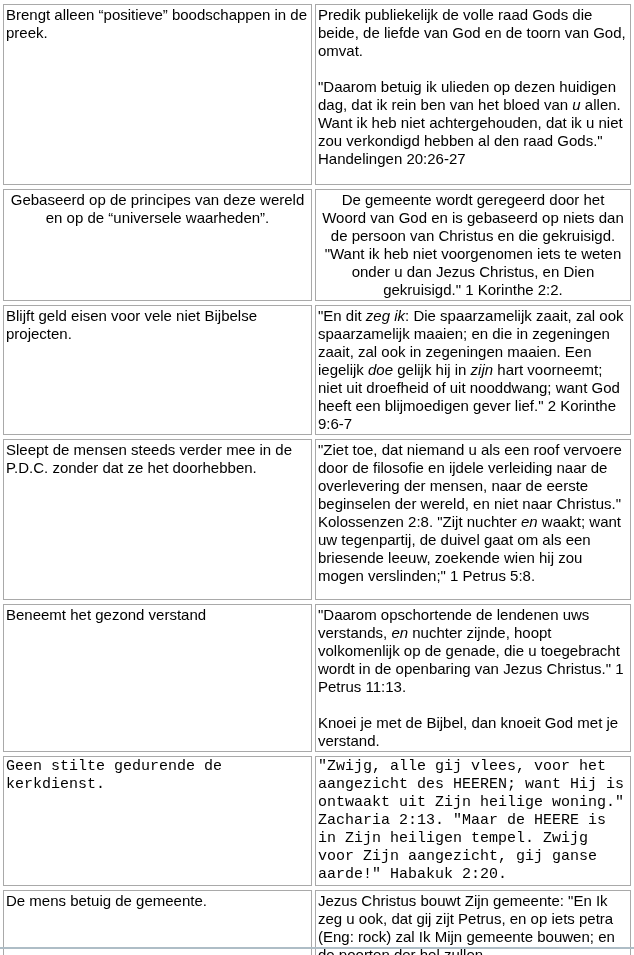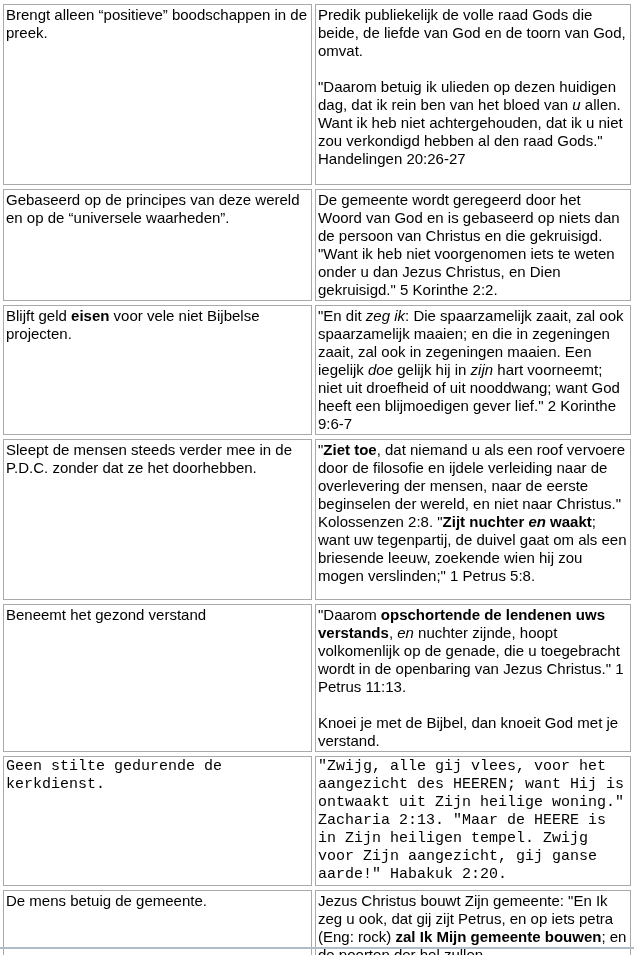--- a/index.html
+++ b/index.html
@@ -26,28 +26,28 @@
   td{
     border:1px solid var(--border-color);
     vertical-align:top;
     padding:1px 2px;
     overflow:hidden;
     word-wrap:break-word;
   }
   td.left{width:303px;}
   td.right{width:310px;}
   tr:nth-child(1) td{height:177px;}
-  tr:nth-child(2) td{height:103px;}
+  tr:nth-child(2) td{height:103px;text-align:center;}
   tr:nth-child(3) td{height:119px;}
   tr:nth-child(4) td{height:157px;}
   tr:nth-child(5) td{height:143px;}
   tr:nth-child(6) td{height:107px;font-family:Liberation Mono, monospace;}
   tr:nth-child(7) td{height:64px;}
   .para + .para{margin-top:18px;}
-  .bold{font-weight:bold;}
+  .bold{font-weight:normal;}
   .italic{font-style:italic;}
   .bottom-edge{
     position:absolute;left:0;top:947px;
     width:634px;height:2px;
     background:var(--edge-color);
   }
 </style>
 </head>
 <body>
 
@@ -61,21 +61,21 @@
           <td class="right">
             <div class="para"><span>Predik publiekelijk de volle raad Gods die beide, de liefde van God en de toorn van God, omvat.</span></div>
             <div class="para"><span>"Daarom betuig ik ulieden op dezen huidigen dag, dat ik rein ben van het bloed van </span><span class="italic">u</span><span> allen. Want ik heb niet achtergehouden, dat ik u niet zou verkondigd hebben al den raad Gods." Handelingen 20:26-27</span></div>
           </td>
         </tr>
         <tr>
           <td class="left">
             <div class="para"><span>Gebaseerd op de principes van deze wereld en op de “universele waarheden”.</span></div>
           </td>
           <td class="right">
-            <div class="para"><span>De gemeente wordt geregeerd door het Woord van God en is gebaseerd op niets dan de persoon van Christus en die gekruisigd. "Want ik heb niet voorgenomen iets te weten onder u dan Jezus Christus, en Dien gekruisigd." 5 Korinthe 2:2.</span></div>
+            <div class="para"><span>De gemeente wordt geregeerd door het Woord van God en is gebaseerd op niets dan de persoon van Christus en die gekruisigd. "Want ik heb niet voorgenomen iets te weten onder u dan Jezus Christus, en Dien gekruisigd." 1 Korinthe 2:2.</span></div>
           </td>
         </tr>
         <tr>
           <td class="left">
             <div class="para"><span>Blijft geld </span><span class="bold">eisen</span><span> voor vele niet Bijbelse projecten.</span></div>
           </td>
           <td class="right">
             <div class="para"><span>"En dit </span><span class="italic">zeg ik</span><span>: Die spaarzamelijk zaait, zal ook spaarzamelijk maaien; en die in zegeningen zaait, zal ook in zegeningen maaien. Een iegelijk </span><span class="italic">doe</span><span> gelijk hij in </span><span class="italic">zijn</span><span> hart voorneemt; niet uit droefheid of uit nooddwang; want God heeft een blijmoedigen gever lief." 2 Korinthe 9:6-7</span></div>
           </td>
         </tr>

